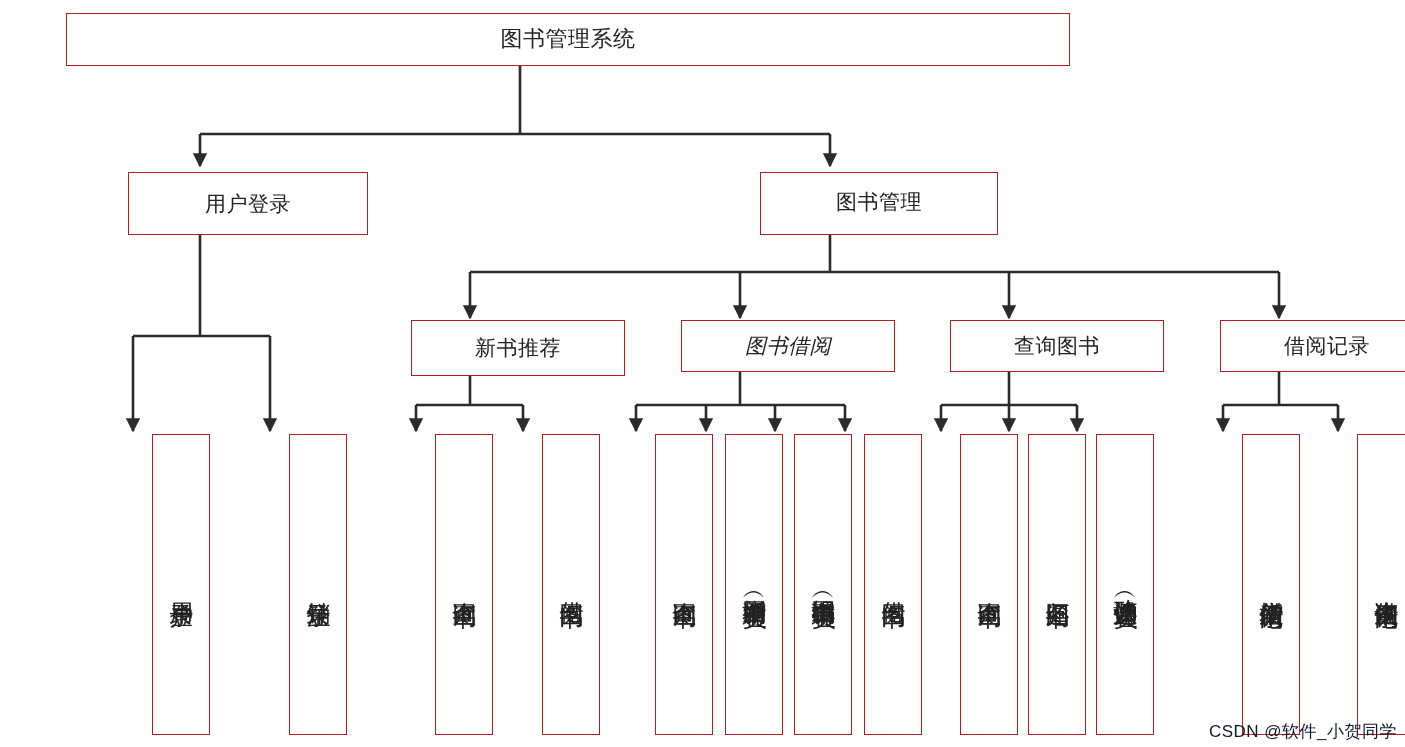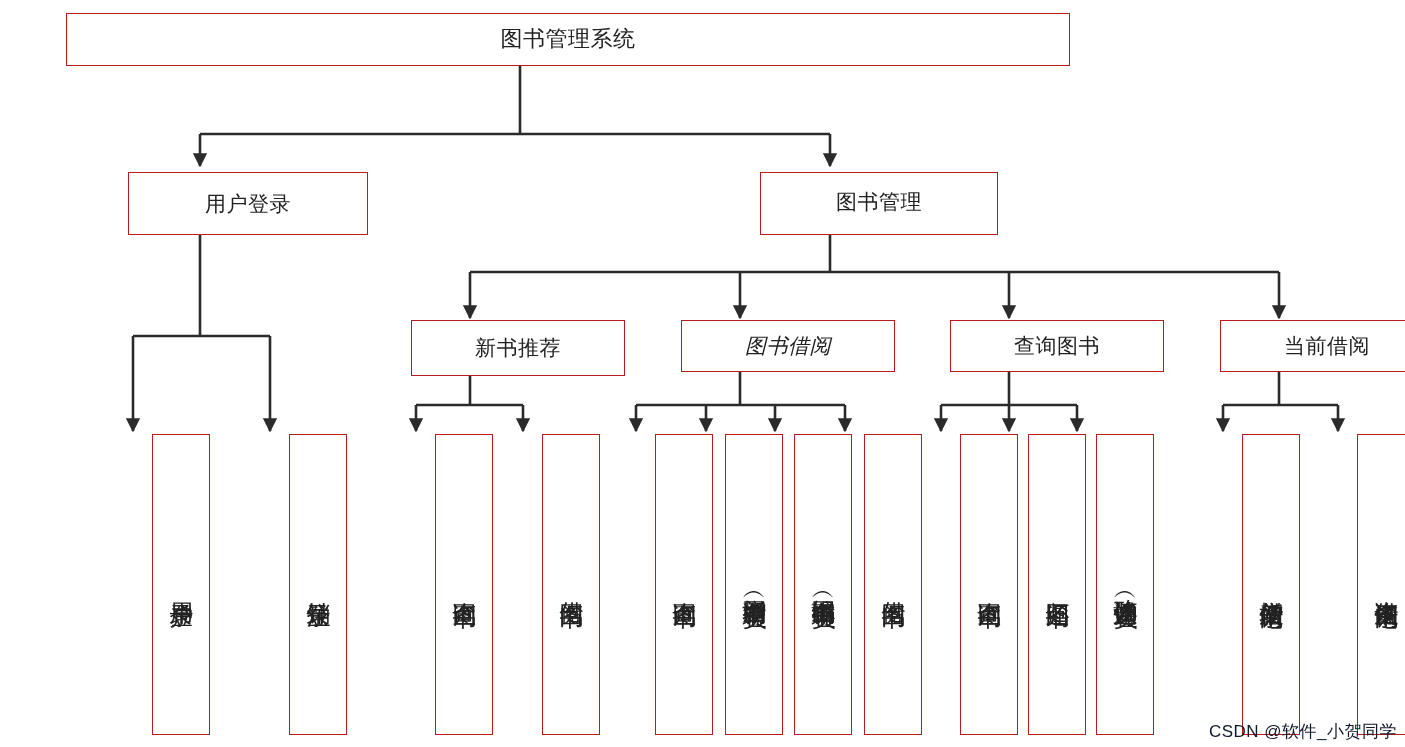--- a/index.html
+++ b/index.html
@@ -137,21 +137,21 @@
   <div class="node node-h" style="left:363px; top:320px; width:214px; height:56px;">
     <span>新书推荐</span>
   </div>
   <div class="node node-h" style="left:633px; top:320px; width:214px; height:52px;font-style:italic;">
     <span>图书借阅</span>
   </div>
   <div class="node node-h" style="left:902px; top:320px; width:214px; height:52px;">
     <span>查询图书</span>
   </div>
   <div class="node node-h" style="left:1172px; top:320px; width:214px; height:52px;">
-    <span>当前借阅</span>
+    <span>借阅记录</span>
   </div>
 
   <div class="node node-v" style="left:104px; top:434px; width:58px; height:301px;">
     <span class="vtext">用户登录</span>
   </div>
   <div class="node node-v" style="left:241px; top:434px; width:58px; height:301px;">
     <span class="vtext">注销登录</span>
   </div>
 
   <div class="node node-v" style="left:387px; top:434px; width:58px; height:301px;">

